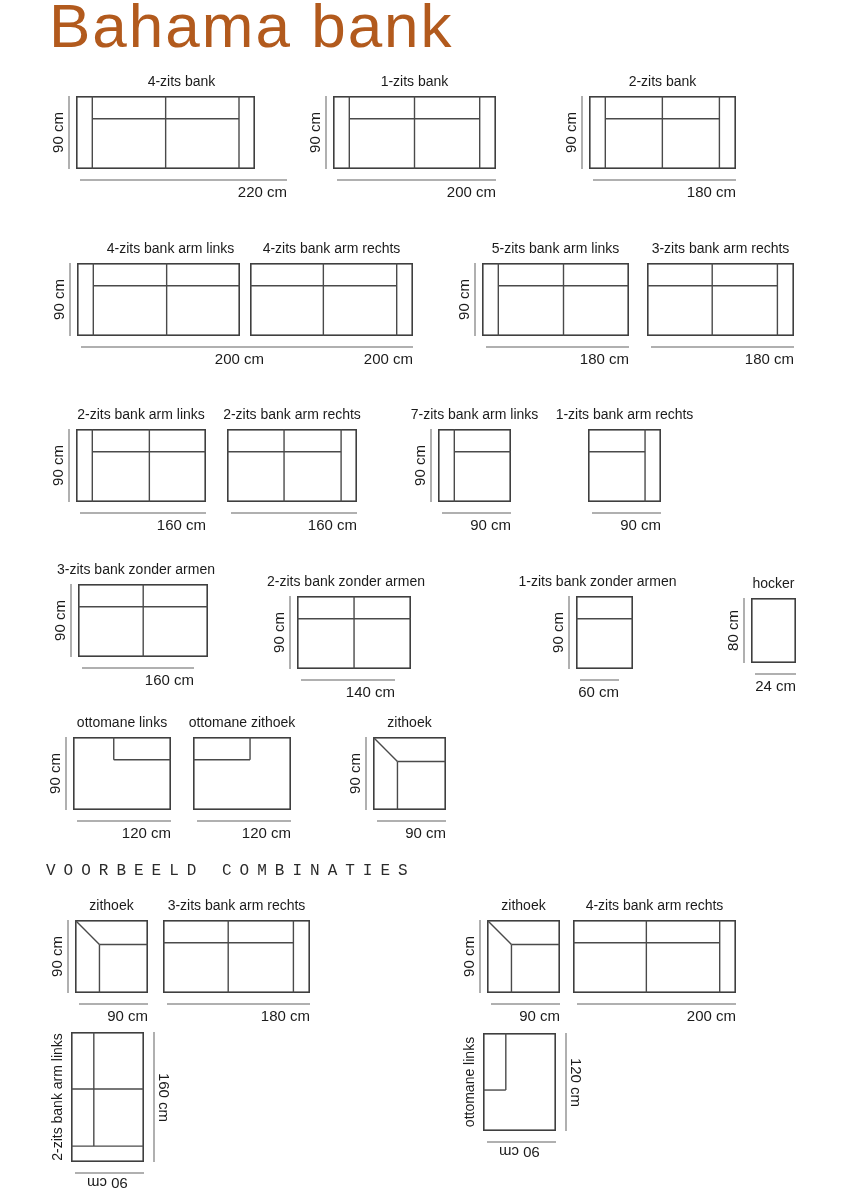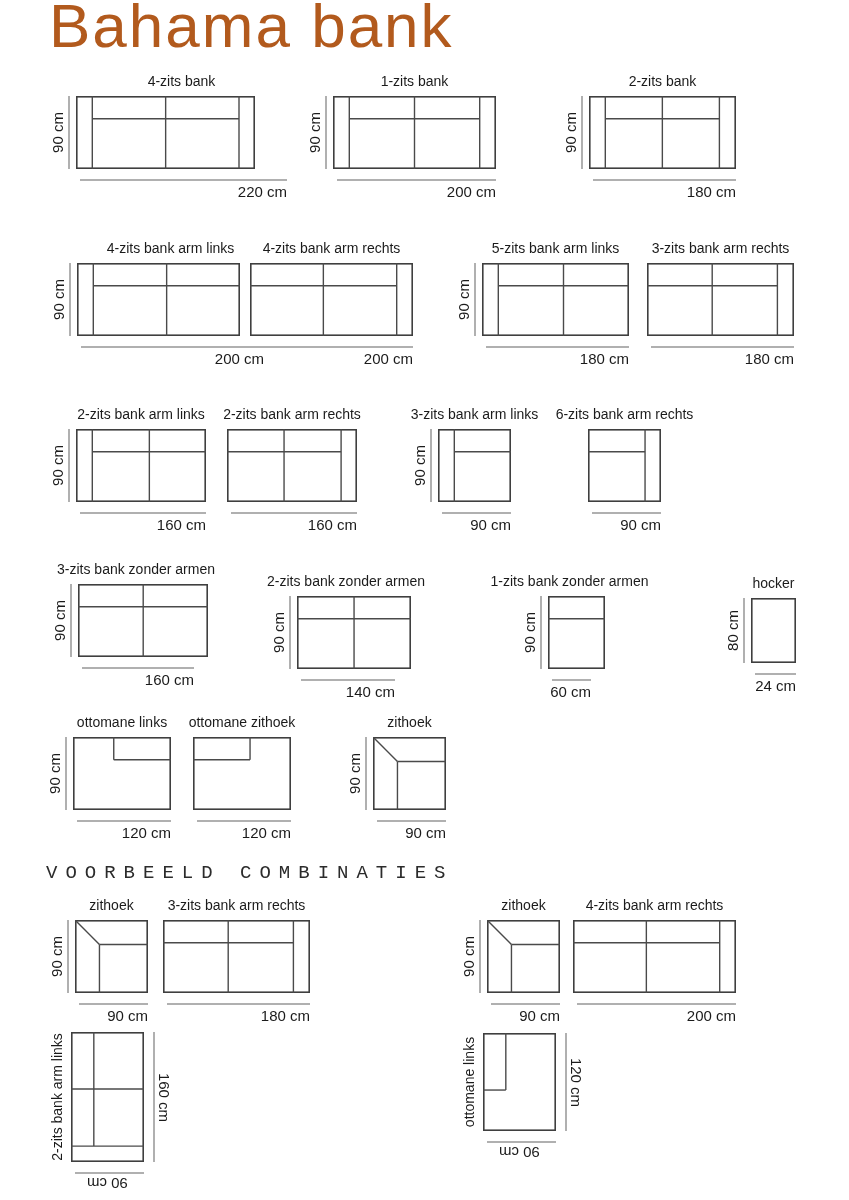--- a/index.html
+++ b/index.html
@@ -3,21 +3,21 @@
 <meta charset="utf-8">
 <style>
   html,body{margin:0;padding:0;background:#ffffff;}
   body{width:849px;height:1200px;position:relative;overflow:hidden;
        font-family:"Liberation Sans","DejaVu Sans",sans-serif;}
   #page{position:absolute;left:0;top:0;width:849px;height:1200px;background:#fff;}
   #page-title{position:absolute;left:49px;top:-10px;margin:0;font-weight:400;
       font-size:62px;letter-spacing:2px;white-space:nowrap;}
   #section-heading{position:absolute;left:46px;top:862px;
       font-family:"Liberation Mono","DejaVu Sans Mono",monospace;
-      font-size:19px;letter-spacing:8px;white-space:nowrap;color:#2b2b2b;}
+      font-size:16px;letter-spacing:8px;white-space:nowrap;color:#2b2b2b;}
   #canvas{position:absolute;left:0;top:0;width:849px;height:1200px;}
   .piece{position:absolute;}
   .piece svg{position:absolute;left:0;top:0;display:block;}
   .piece-title{position:absolute;bottom:calc(100% + 7px);left:50%;
       transform:translateX(-50%);white-space:nowrap;font-size:14px;color:#1b1b1b;}
   .piece-vtitle{position:absolute;right:calc(100% + 6px);top:0;height:100%;width:16px;
       display:flex;align-items:center;justify-content:center;}
   .piece-vtitle span{transform:rotate(-90deg);white-space:nowrap;font-size:14px;color:#1b1b1b;}
   .dim-v-line{position:absolute;left:-8px;top:0;width:2px;height:100%;}
   .dim-v-label{position:absolute;right:calc(100% + 12px);top:0;height:100%;width:14px;
@@ -165,35 +165,35 @@
         <div class="piece-title">2-zits bank arm rechts</div>
         <div class="dim-h-line" style="background: rgb(176, 176, 176);"></div>
         <div class="dim-h-label">160 cm</div>
       </div>
       <div class="piece" style="left: 438px; top: 429px; width: 73px; height: 73px;">
         <svg width="73" height="73" viewBox="0 0 73 73">
           <rect x="0.8" y="0.8" width="71.4" height="71.4" fill="none" stroke="#3f3f3f" stroke-width="1.6"></rect>
           <line x1="16.299999999999997" y1="0" x2="16.299999999999997" y2="73.35" stroke="#4a4a4a" stroke-width="1.4"></line>
           <line x1="16.299999999999997" y1="22.82" x2="73.35" y2="22.82" stroke="#4a4a4a" stroke-width="1.4"></line>
         </svg>
-        <div class="piece-title">3-zits bank arm links</div>
+        <div class="piece-title">7-zits bank arm links</div>
         <div class="dim-v-line" style="background: rgb(176, 176, 176);"></div>
         <div class="dim-v-label">
           <span>90 cm</span>
         </div>
         <div class="dim-h-line" style="background: rgb(176, 176, 176);"></div>
         <div class="dim-h-label">90 cm</div>
       </div>
       <div class="piece" style="left: 588px; top: 429px; width: 73px; height: 73px;">
         <svg width="73" height="73" viewBox="0 0 73 73">
           <rect x="0.8" y="0.8" width="71.4" height="71.4" fill="none" stroke="#3f3f3f" stroke-width="1.6"></rect>
           <line x1="57.05" y1="0" x2="57.05" y2="73.35" stroke="#4a4a4a" stroke-width="1.4"></line>
           <line x1="0" y1="22.82" x2="57.05" y2="22.82" stroke="#4a4a4a" stroke-width="1.4"></line>
         </svg>
-        <div class="piece-title">6-zits bank arm rechts</div>
+        <div class="piece-title">1-zits bank arm rechts</div>
         <div class="dim-h-line" style="background: rgb(176, 176, 176);"></div>
         <div class="dim-h-label">90 cm</div>
       </div>
       <div class="piece" style="left: 78px; top: 584px; width: 116px; height: 73px;">
         <svg width="130" height="73" viewBox="0 0 130 73">
           <rect x="0.8" y="0.8" width="128.4" height="71.4" fill="none" stroke="#3f3f3f" stroke-width="1.6"></rect>
           <line x1="0" y1="22.82" x2="130.39999999999998" y2="22.82" stroke="#4a4a4a" stroke-width="1.4"></line>
           <line x1="65.19999999999999" y1="0" x2="65.19999999999999" y2="73.35" stroke="#4a4a4a" stroke-width="1.4"></line>
         </svg>
         <div class="piece-title">3-zits bank zonder armen</div>
@@ -211,21 +211,21 @@
           <line x1="57.05" y1="0" x2="57.05" y2="73.35" stroke="#4a4a4a" stroke-width="1.4"></line>
         </svg>
         <div class="piece-title">2-zits bank zonder armen</div>
         <div class="dim-v-line" style="background: rgb(176, 176, 176);"></div>
         <div class="dim-v-label">
           <span>90 cm</span>
         </div>
         <div class="dim-h-line" style="background: rgb(176, 176, 176);"></div>
         <div class="dim-h-label">140 cm</div>
       </div>
-      <div class="piece" style="left: 548px; top: 596px; width: 43px; height: 73px;">
+      <div class="piece" style="left: 576px; top: 596px; width: 43px; height: 73px;">
         <svg width="57" height="73" viewBox="0 0 57 73">
           <rect x="0.8" y="0.8" width="55.4" height="71.4" fill="none" stroke="#3f3f3f" stroke-width="1.6"></rect>
           <line x1="0" y1="22.82" x2="57.05" y2="22.82" stroke="#4a4a4a" stroke-width="1.4"></line>
         </svg>
         <div class="piece-title">1-zits bank zonder armen</div>
         <div class="dim-v-line" style="background: rgb(176, 176, 176);"></div>
         <div class="dim-v-label">
           <span>90 cm</span>
         </div>
         <div class="dim-h-line" style="background: rgb(176, 176, 176);"></div>

